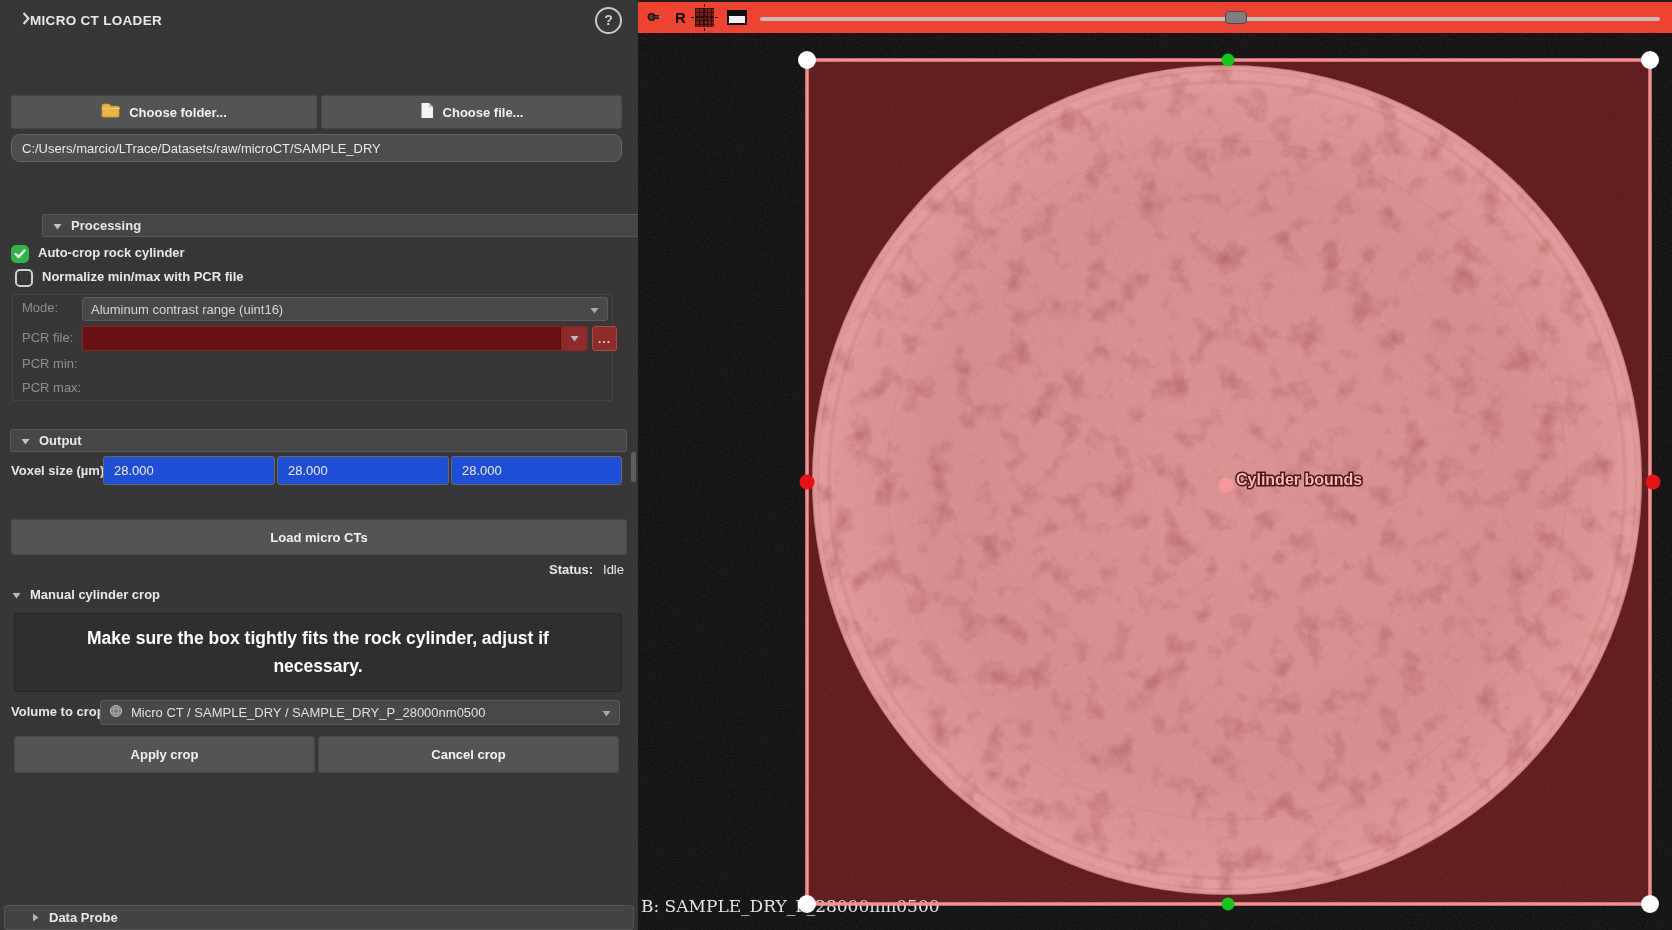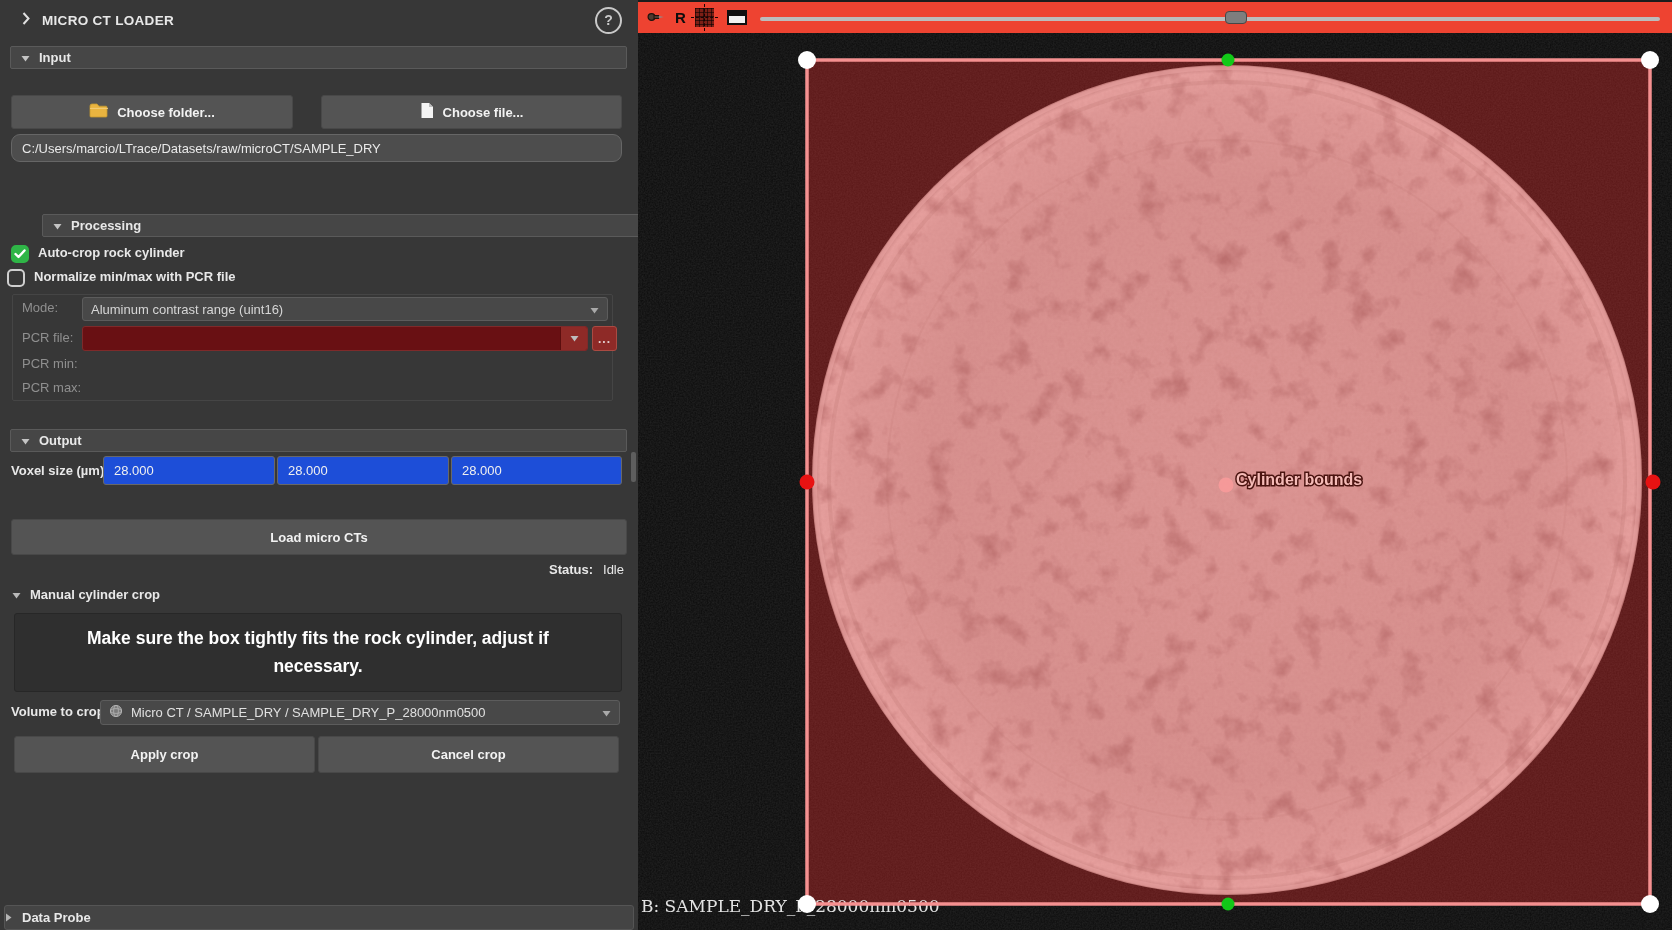--- a/index.html
+++ b/index.html
@@ -2,36 +2,36 @@
 <html><head>
 <meta charset="utf-8">
 <style>
   html,body{margin:0;padding:0;background:#101010;}
   .app{position:relative;width:1672px;height:930px;overflow:hidden;font-family:"Liberation Sans",sans-serif;font-size:13px;color:#e8e8e8;-webkit-font-smoothing:antialiased;}
 
   
   .left-panel{position:absolute;left:0;top:0;width:638px;height:930px;background:#373737;}
   .abs{position:absolute;box-sizing:border-box;}
 
-  .module-bar{left:0;top:0;width:638px;height:40px;display:flex;align-items:center;padding-left:22px;gap:12px;}
+  .module-bar{left:0;top:0;width:638px;height:40px;display:flex;align-items:center;padding-left:22px;gap:0;}
   .module-title{font-weight:bold;letter-spacing:.3px;font-size:13.5px;}
   .help-btn{margin-left:auto;margin-right:16px;width:23px;height:23px;border:2px solid #c9c9c9;border-radius:50%;display:grid;place-items:center;color:#c9c9c9;font-weight:bold;font-size:14px;cursor:pointer;}
 
   .sec{left:10px;width:617px;height:23px;background:#464646;border:1px solid #5a5a5a;border-radius:2px;display:flex;align-items:center;gap:9px;padding-left:10px;font-weight:bold;cursor:pointer;}
   .sec-input{top:46px;} .sec-processing{top:214px;margin-left:32px;} .sec-output{top:429px;}
 
   .btn{background:#545454;border:1px solid #484848;border-radius:3px;display:flex;align-items:center;justify-content:center;gap:9px;font-weight:bold;color:#f2f2f2;cursor:pointer;}
-  .btn-folder{top:95px;left:11px;width:282px;height:34px;}
+  .btn-folder{top:95px;left:11px;width:306px;height:34px;}
   .btn-file{top:95px;left:321px;width:301px;height:34px;}
 
   .textfield{background:#4d4d4d;border:1px solid #666;border-radius:3px;color:#e9e9e9;font:13px "Liberation Sans",sans-serif;padding:0 10px;outline:none;}
   .path-field{top:134px;left:11px;width:611px;height:28px;border-radius:9px;}
 
   .cb-row{display:flex;align-items:flex-start;gap:9px;height:20px;}
-  .cb-row1{top:245px;left:11px;} .cb-row2{top:269px;left:7px;}
+  .cb-row1{top:245px;left:11px;} .cb-row2{top:269px;left:15px;}
   .cb{width:18px;height:18px;border:2px solid #cfcfcf;border-radius:5px;box-sizing:border-box;display:grid;place-items:center;cursor:pointer;background:transparent;}
   .cb svg{display:none;}
   .cb.on{background:#2fb547;border-color:#2fb547;}
   .cb.on svg{display:block;}
   .cb-label{font-weight:600;}
 
   .param-frame{top:294px;left:12px;width:601px;height:107px;border:1px solid #454545;border-radius:2px;}
   .gray-label{color:#8f8f8f;}
   .lbl-mode{top:300px;left:22px;} .lbl-pcr{top:330px;left:22px;}
   .lbl-pcrmin{top:356px;left:22px;} .lbl-pcrmax{top:380px;left:22px;}
@@ -56,21 +56,21 @@
 
   .crop-hdr{top:587px;left:12px;display:flex;align-items:center;gap:9px;font-weight:bold;cursor:pointer;}
   .msg-box{top:613px;left:14px;width:608px;height:79px;background:#2f2f2f;border:1px solid #272727;border-radius:3px;display:grid;place-items:center;}
   .msg-text{max-width:548px;text-align:center;font-size:17.5px;font-weight:bold;line-height:1.55;color:#fff;}
 
   .lbl-volume{top:704px;left:11px;font-weight:bold;}
   .vol-combo{top:700px;left:100px;width:520px;height:25px;gap:8px;color:#e0e0e0;}
   .apply-btn{top:736px;left:14px;width:301px;height:37px;}
   .cancel-btn{top:736px;left:318px;width:301px;height:37px;}
 
-  .probe-hdr{top:905px;left:4px;width:630px;height:25px;background:#444;border:1px solid #555;border-radius:3px;display:flex;align-items:center;gap:10px;padding-left:0;font-weight:bold;cursor:pointer;}
+  .probe-hdr{top:905px;left:4px;width:630px;height:25px;background:#444;border:1px solid #555;border-radius:3px;display:flex;align-items:center;gap:10px;padding-left:27px;font-weight:bold;cursor:pointer;}
   .scroll-thumb{left:631px;top:452px;width:5px;height:30px;background:#5e5e5e;border-radius:2px;cursor:pointer;}
 
   
   .view{position:absolute;left:638px;top:0;width:1034px;height:930px;background:#000;}
   .view-bar{position:absolute;left:0;top:0;width:1034px;height:33px;background:#ee4331;border-top:2px solid #1c1c1c;box-sizing:border-box;}
   .pin-btn{position:absolute;left:8px;top:5px;width:20px;height:20px;cursor:pointer;}
   .orient-lbl{position:absolute;left:37px;top:7px;font-weight:bold;font-size:15px;color:#0d0d0d;}
   .grid-btn{position:absolute;left:57px;top:6px;width:19px;height:19px;background:#7c1f16;background-image:linear-gradient(rgba(0,0,0,.55) 1px,transparent 1px),linear-gradient(90deg,rgba(0,0,0,.55) 1px,transparent 1px);background-size:4px 4px;cursor:pointer;}
   .grid-btn::before{content:"";position:absolute;left:-4px;right:-4px;top:9px;border-top:1px dashed #140404;}
   .grid-btn::after{content:"";position:absolute;top:-4px;bottom:-4px;left:9px;border-left:1px dashed #140404;}
@@ -90,26 +90,20 @@
     <div class="abs module-bar">
       <span>
         <svg width="8" height="13" viewBox="0 0 8 13">
             <path d="M1.5 1 L6.5 6.5 L1.5 12" stroke="#e0e0e0" stroke-width="2" fill="none"></path>
           </svg>
       </span>
       <span class="module-title">MICRO CT LOADER</span>
       <span class="help-btn">?</span>
     </div>
 
-    <div class="abs sec sec-input">
-      <span><svg width="9" height="7" viewBox="0 0 9 7">
-            <path d="M0.5 1 H8.5 L4.5 6.5 Z" fill="#c4c4c4"></path>
-          </svg></span>
-      <span>Input</span>
-    </div>
 
     <div class="abs btn btn-folder">
       <span>
         <svg width="19" height="15" viewBox="0 0 19 15">
             <path d="M1 3 q0-2 2-2 h5 l2 2.2 h7 q1 0 1 1 v8.8 q0 1-1 1 H2 q-1 0-1-1 Z" fill="#e9b440" stroke="#c79a2e" stroke-width="0.8"></path>
             <path d="M1 5.4 h18" stroke="#f3cd77" stroke-width="1"></path>
           </svg>
       </span>
       <span>Choose folder...</span>
     </div>

